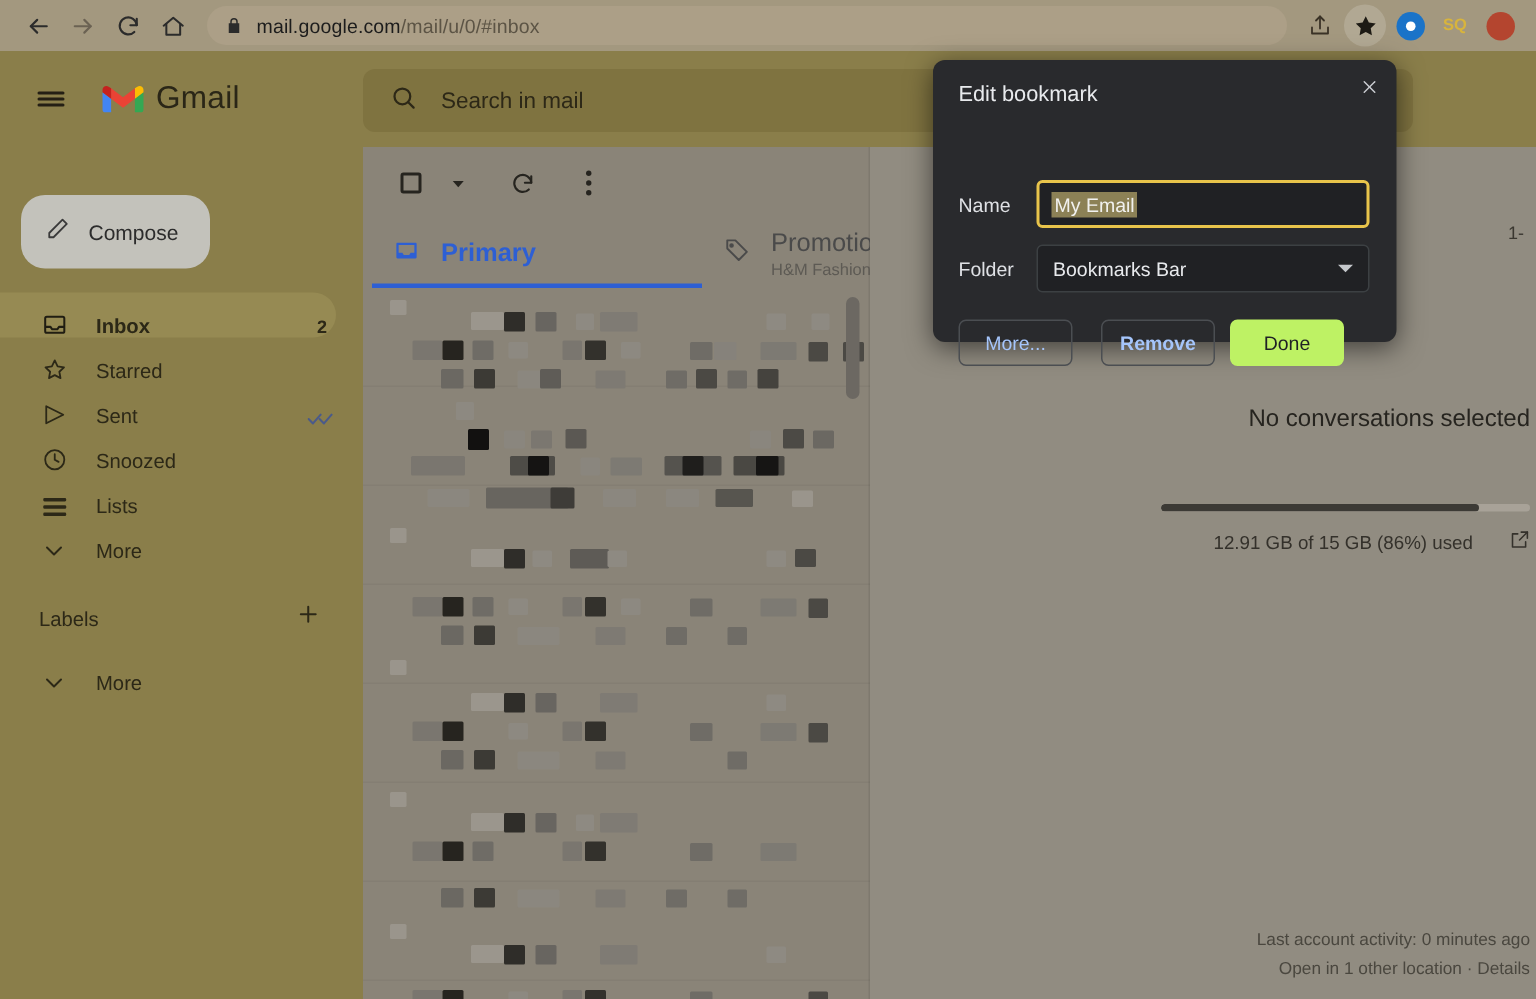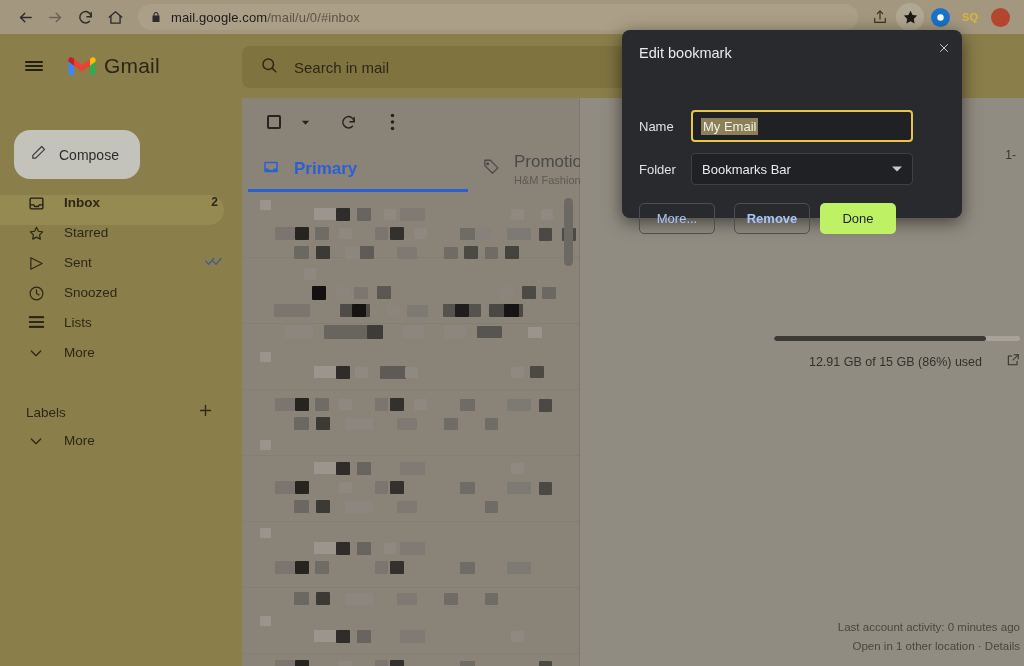--- a/index.html
+++ b/index.html
@@ -107,21 +107,21 @@
     width: 126px; height: 49px;
     background: #c3c2bb;
     border-radius: 16px;
     display: flex; align-items: center;
     padding-left: 16px; gap: 12px;
   }
   .compose-label { font-size: 14px; color: #2c2c2c; }
   .nav-list { margin-top: 16px; }
   .nav-item {
     height: 30px;
-    display: flex; align-items: flex-start;
+    display: flex; align-items: flex-end;
     padding-left: 26px;
     border-radius: 0 16px 16px 0;
     margin-right: 18px;
     font-size: 13.5px;
     color: #2c2817;
   }
   .nav-item.active { background: #968a53; font-weight: bold; }
   .nav-ico {
     width: 20px; flex: 0 0 20px; margin-right: 18px;
     display:flex; align-items:center; justify-content:center;
@@ -233,22 +233,22 @@
     justify-content: flex-end; gap: 24px;
   }
   .footer-note {
     position: absolute; right: 4px; bottom: 10px;
     text-align: right; font-size: 11.5px; color: #4a473f;
     line-height: 19px;
   }
 
   
   .bm-dialog {
-    position: absolute; left: 622px; top: 30px;
-    width: 340px; height: 188px;
+    position: absolute; left: 622px; top: 40px;
+    width: 309px; height: 188px;
     background: #292a2d;
     border-radius: 8px;
     box-shadow: 0 4px 18px rgba(0,0,0,.55);
     z-index: 60;
     color: #e8eaed;
   }
   .bm-close {
     position: absolute; right: 6px; top: 6px;
     width: 24px; height: 24px;
     display:flex; align-items:center; justify-content:center;
@@ -729,20 +729,21 @@
       </div>
 
       <div class="list-scrollbar">
         <div class="list-thumb"></div>
       </div>
     </div>
 
     <div class="read-pane">
       <div class="pagination">1-</div>
 
+      <div class="no-conv">No conversations selected</div>
 
       <div class="storage-wrap">
         <div class="storage-track">
           <div class="storage-fill" id="storage-fill" style="width: 86%;"></div>
         </div>
         <div class="storage-text">
           <span>12.91 GB of 15 GB (86%) used</span>
           <span>
             <svg width="14" height="14" viewBox="0 0 24 24" fill="none" stroke="#34312b" stroke-width="1.8" stroke-linecap="round" stroke-linejoin="round">
                 <path d="M14 3h7v7"></path>

